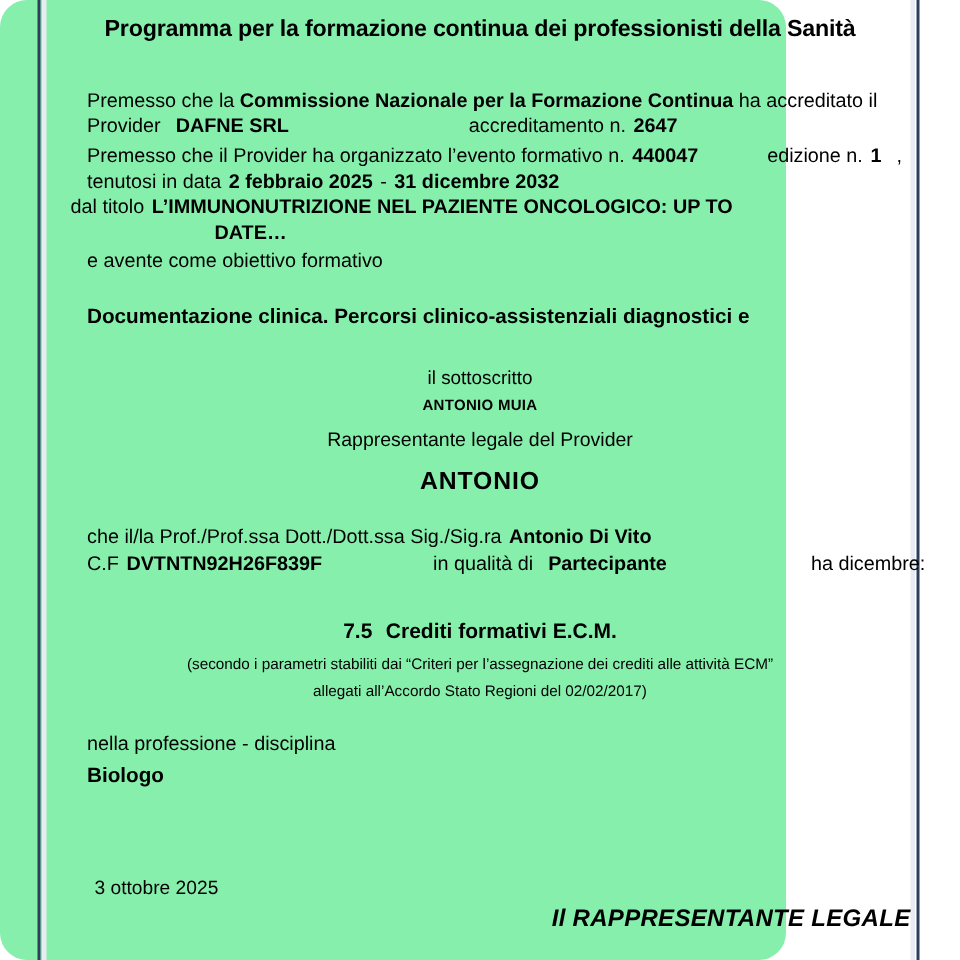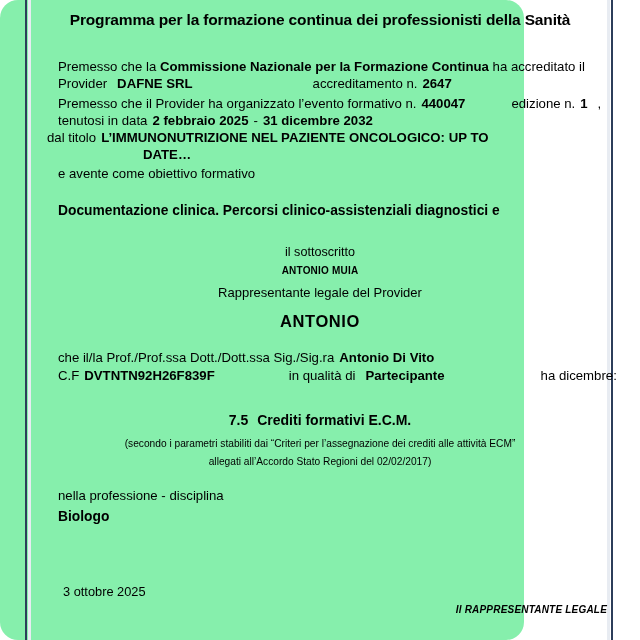--- a/index.html
+++ b/index.html
@@ -90,21 +90,21 @@
 
   .credits       { top: 412px; font-size: 14px; font-weight: bold; }
   .credits .gap  { display: inline-block; width: 9px; }
   .note1         { top: 438px; font-size: 10.2px; }
   .note2         { top: 456px; font-size: 10.2px; }
 
   .sig {
     position: absolute;
     right: 0;
     top: 604px;
-    font-size: 10px;
+    font-size: 16px;
     font-style: italic;
     font-weight: bold;
     letter-spacing: 0.2px;
   }
   .sp-xl { display: inline-block; width: 74px; }
   .sp-lg { display: inline-block; width: 46px; }
   .sp-md { display: inline-block; width: 22px; }
   .sp-sm { display: inline-block; width: 10px; }
   .sp-xs { display: inline-block; width: 5px; }
 </style>

